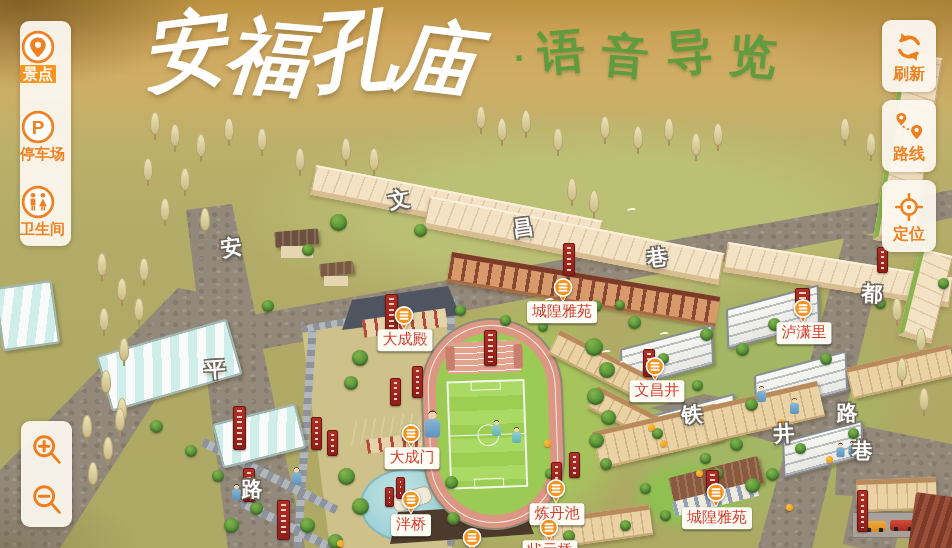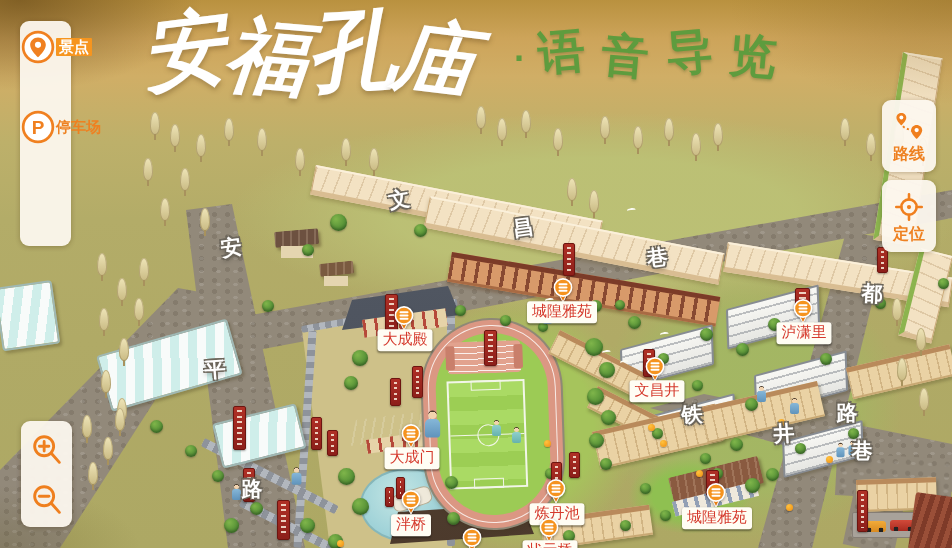--- a/index.html
+++ b/index.html
@@ -98,21 +98,21 @@
   .street-ch{position:absolute;color:#fff;font-size:21px;font-weight:bold;line-height:1;
     text-shadow:-1.5px -1.5px 0 #6c665b,1.5px -1.5px 0 #6c665b,-1.5px 1.5px 0 #6c665b,1.5px 1.5px 0 #6c665b,0 3px 4px rgba(0,0,0,.35);
     transform:translate(-50%,-50%) rotate(var(--r,0deg));z-index:4;}
   
   .poi-marker{position:absolute;width:20px;height:25px;transform:translate(-50%,-62%);z-index:6;cursor:pointer;filter:drop-shadow(0 1px 1.5px rgba(0,0,0,.4));}
   .poi-label{position:absolute;transform:translate(-50%,-50%);z-index:6;cursor:pointer;white-space:nowrap;
     background:#fffdf4;color:#d5392c;font-size:15px;line-height:1.25;padding:1px 5px 2px;border-radius:3px;
     box-shadow:0 1px 2px rgba(0,0,0,.4);}
   
   .panel{position:absolute;background:rgba(252,247,238,.95);border-radius:9px;box-shadow:0 1px 5px rgba(60,40,10,.3);z-index:10;}
-  .tb-item{position:absolute;left:0;width:100%;display:flex;align-items:center;cursor:pointer;}
+  .tb-item{position:absolute;left:0;width:100%;display:flex;flex-direction:column;align-items:flex-start;cursor:pointer;}
   .tb-icon{width:36px;height:36px;}
   .tb-label{color:#ee8121;font-size:15px;font-weight:bold;line-height:18px;white-space:nowrap;}
   .tb-label.active{background:#f6951f;color:#fff;padding:0 3px;border-radius:1px;}
   .rcard{position:absolute;left:882px;width:54px;height:72px;display:flex;flex-direction:column;align-items:center;justify-content:center;gap:1px;cursor:pointer;}
   .rcard .tb-icon{width:34px;height:34px;}
   .rcard .tb-label{font-size:16px;}
   .zbtn{position:absolute;left:7px;width:38px;height:38px;cursor:pointer;}
   
   #title{position:absolute;left:142px;top:0;width:680px;height:105px;pointer-events:none;z-index:9;}
   .ch-m{display:inline-block;color:#fff;font-family:"DejaVu Serif",serif;font-style:italic;font-weight:bold;font-size:82px;line-height:100px;
@@ -499,22 +499,53 @@
     </div>
     <div class="tb-item" style="top:88px;">
       <span class="tb-icon">
         <svg viewBox="0 0 40 40" width="36" height="36">
             <circle cx="20" cy="20" r="16.5" fill="#fff" stroke="#f08020" stroke-width="3"></circle>
             <text x="20" y="27.5" text-anchor="middle" font-size="21" font-weight="bold" fill="#f08020" font-family="Liberation Sans,sans-serif">P</text>
           </svg>
       </span>
       <span class="tb-label">停车场</span>
     </div>
-  </div>
-
+    <div class="tb-item" style="top:163px;">
+      <span class="tb-icon">
+        <svg viewBox="0 0 40 40" width="36" height="36">
+            <circle cx="20" cy="20" r="16.5" fill="#fff" stroke="#f08020" stroke-width="3"></circle>
+            <g fill="#f08020">
+              <circle cx="14.5" cy="12.5" r="2.6"></circle>
+              <rect x="11.8" y="16" width="5.4" height="8" rx="1.6"></rect>
+              <rect x="12.6" y="24" width="1.8" height="5.5"></rect>
+              <rect x="15.1" y="24" width="1.8" height="5.5"></rect>
+              <circle cx="25.5" cy="12.5" r="2.6"></circle>
+              <path d="M25.5 16l4.4 9h-8.8z"></path>
+              <rect x="23.6" y="25" width="1.7" height="4.5"></rect>
+              <rect x="26.2" y="25" width="1.7" height="4.5"></rect>
+            </g>
+          </svg>
+      </span>
+      <span class="tb-label">卫生间</span>
+    </div>
+  </div>
+
+  <div class="panel rcard" style="top:20px;">
+    <span class="tb-icon">
+      <svg viewBox="0 0 40 40" width="34" height="34">
+          <g stroke="#f07f1e" stroke-width="4" fill="none" stroke-linecap="round">
+            <path d="M31 16A12.5 12.5 0 0 0 10.5 12.5"></path>
+            <path d="M9 24A12.5 12.5 0 0 0 29.5 27.5"></path>
+          </g>
+          <path d="M11 3.5L10.2 14.5L20 11.5Z" fill="#f07f1e"></path>
+          <path d="M29 36.5L29.8 25.5L20 28.5Z" fill="#f07f1e"></path>
+        </svg>
+    </span>
+    <span class="tb-label">刷新</span>
+  </div>
   <div class="panel rcard" style="top:100px;">
     <span class="tb-icon">
       <svg viewBox="0 0 40 40" width="34" height="34">
           <path d="M11 3.5c-3.2 0-5.8 2.4-5.8 5.5 0 3.9 5.8 9 5.8 9s5.8-5.1 5.8-9c0-3.1-2.6-5.5-5.8-5.5z" fill="#f07f1e"></path>
           <circle cx="11" cy="8.8" r="2.3" fill="#fff"></circle>
           <path d="M13 19c3 4 8 3 11 6" stroke="#f07f1e" stroke-width="2.2" fill="none" stroke-dasharray="2.5 3"></path>
           <path d="M29 17.5c-3.6 0-6.5 2.7-6.5 6.2 0 4.4 6.5 10.3 6.5 10.3s6.5-5.9 6.5-10.3c0-3.5-2.9-6.2-6.5-6.2z" fill="#f07f1e"></path>
           <circle cx="29" cy="23.6" r="2.5" fill="#fff"></circle>
         </svg>
     </span>

